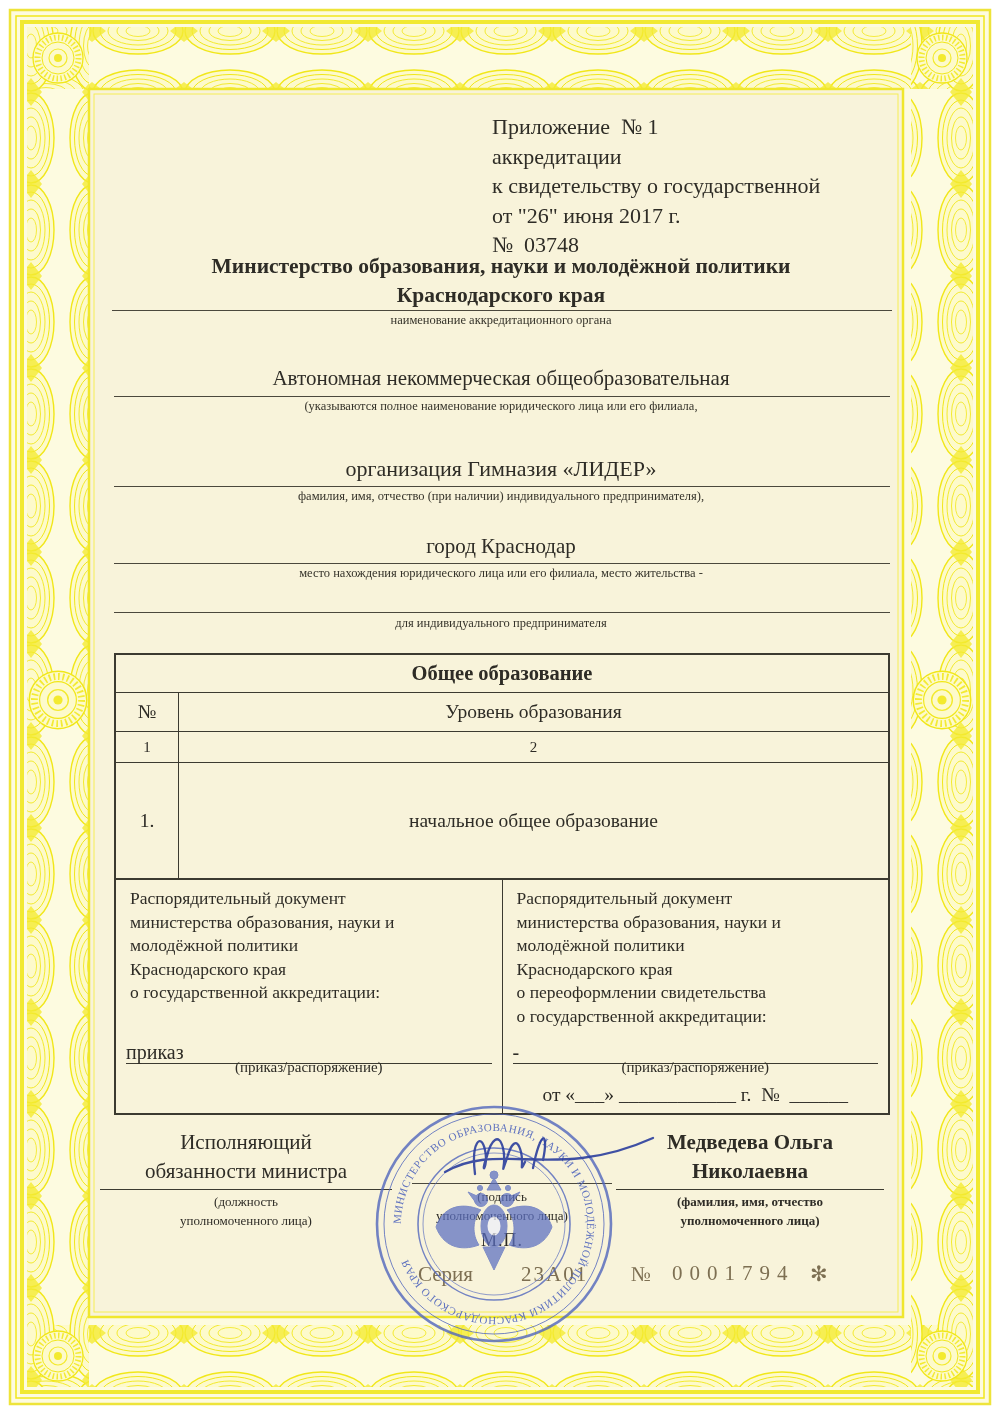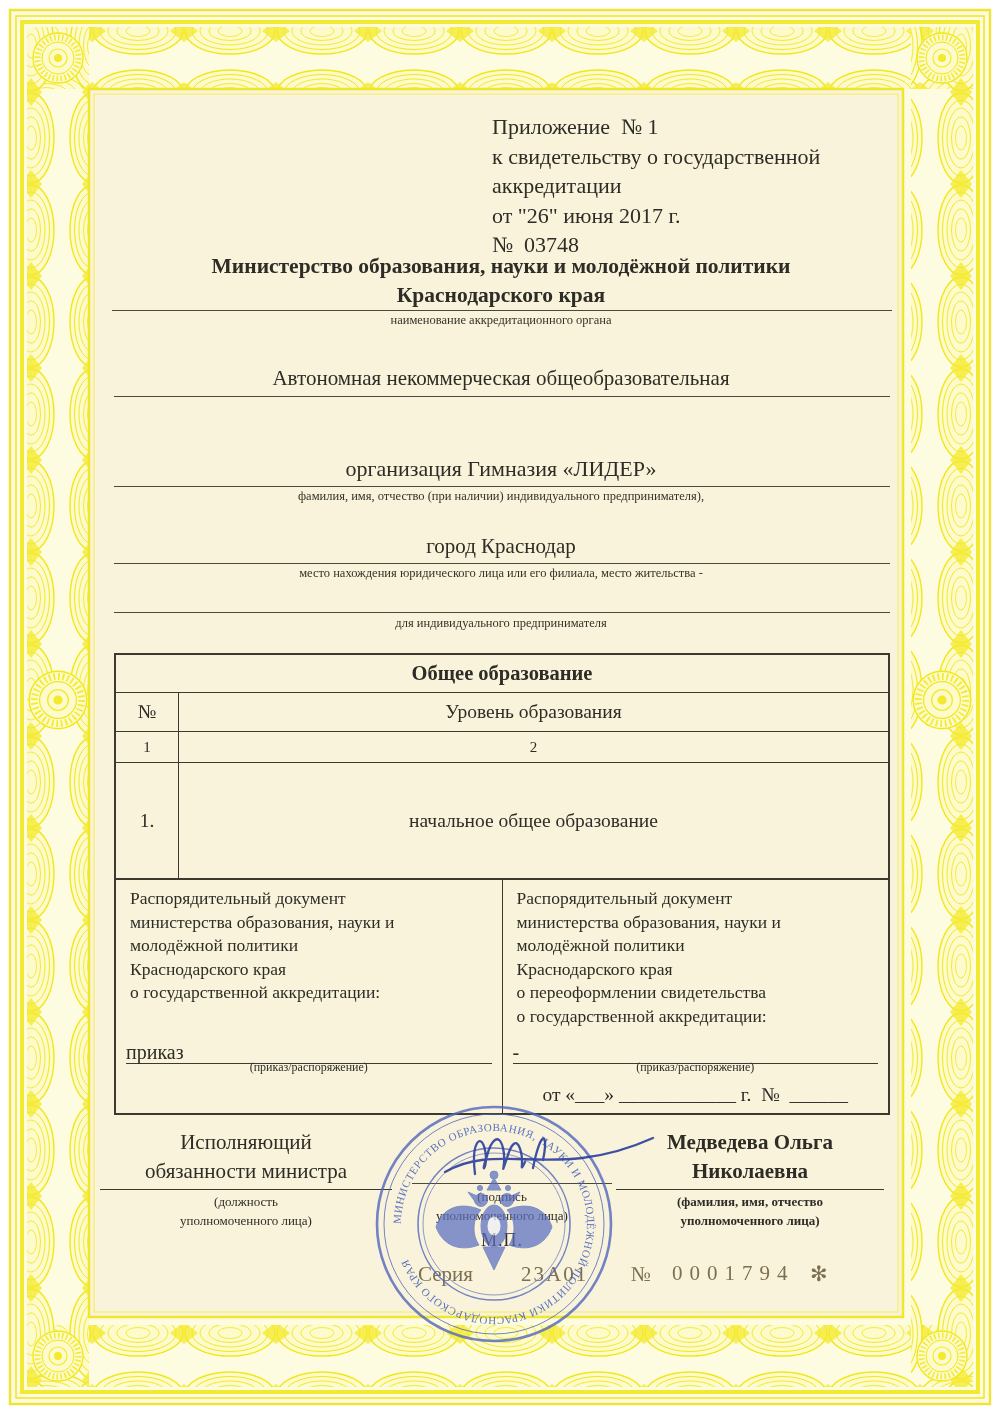--- a/index.html
+++ b/index.html
@@ -31,21 +31,21 @@
   .t-c2{flex:1;display:flex;align-items:center;justify-content:center;}
   .t-head{height:38px;font-size:19.5px;}
   .t-idx{height:30px;font-size:15px;}
   .t-data{height:115px;font-size:19.5px;}
   
   .orders{left:114px;top:878px;width:772px;height:233px;border:2px solid #3c3a30;display:flex;}
   .order-cell{width:50%;position:relative;padding:7px 12px 0 14px;font-size:17.5px;line-height:23.6px;}
   .order-cell.left{border-right:1.7px solid #3c3a30;}
   .doc-type{position:absolute;bottom:49px;left:10px;right:10px;text-align:left;font-size:20px;
             line-height:22px;border-bottom:1.4px solid #3c3a30;}
-  .order-cap{position:absolute;bottom:33px;left:0;right:0;text-align:center;font-size:12px;}
+  .order-cap{position:absolute;bottom:33px;left:0;right:0;text-align:center;font-size:15px;}
   .order-date{position:absolute;bottom:6px;left:0;right:0;text-align:center;font-size:19.5px;}
   
   .sig-block{text-align:center;}
   .sig-val{font-size:21px;line-height:29px;}
   .sig-line{border-top:1.4px solid #3c3a30;margin-top:3px;}
   .sig-cap{font-size:13px;line-height:19px;margin-top:2px;}
   .sig-left{left:100px;top:1128px;width:292px;}
   .sig-right{left:616px;top:1128px;width:268px;font-weight:bold;}
   .mid-line{left:412px;top:1183px;width:200px;}
   .mid-cap{left:400px;top:1187px;width:204px;font-size:13px;line-height:19px;}
@@ -106,33 +106,34 @@
     <use href="#rosette" x="58" y="1356"></use>
     <use href="#rosette" x="942" y="1356"></use>
     <use href="#rosette" x="58" y="700" transform="translate(58,700) scale(1.15) translate(-58,-700)"></use>
     <use href="#rosette" x="942" y="700" transform="translate(942,700) scale(1.15) translate(-942,-700)"></use>
     <rect x="89" y="89" width="814" height="1228" fill="#f8f3da" stroke="#f0e72c" stroke-width="2.5"></rect>
     <rect x="94" y="94" width="804" height="1218" fill="none" stroke="#f6ee55" stroke-width="1"></rect>
   </svg>
 
   <div class="abs annex">
     <div class="pre">Приложение  № 1</div>
+    <div class="pre">аккредитации</div>
     <div class="pre">к свидетельству о государственной</div>
-    <div class="pre">аккредитации</div>
     <div class="pre">от "26" июня 2017 г.</div>
     <div class="pre">№  03748</div>
   </div>
 
   <div class="abs auth1 center">Министерство образования, науки и молодёжной политики</div>
   <div class="abs auth2 center">Краснодарского края</div>
   <div class="abs auth-line hline"></div>
   <div class="abs fval center" style="top:366px">Автономная некоммерческая общеобразовательная</div>
 
   <div class="abs auth-cap cap center">наименование аккредитационного органа</div>
   <div class="abs fline hline" style="top:396px"></div>
+  <div class="abs fcap cap center" style="top:399px">(указываются полное наименование юридического лица или его филиала,</div>
 
   <div class="abs fval center" style="top:456px;font-size:22px">организация Гимназия «ЛИДЕР»</div>
   <div class="abs fline hline" style="top:486px"></div>
   <div class="abs fcap cap center" style="top:489px">фамилия, имя, отчество (при наличии) индивидуального предпринимателя),</div>
 
   <div class="abs fval center" style="top:534px">город Краснодар</div>
   <div class="abs fline hline" style="top:563px"></div>
   <div class="abs fcap cap center" style="top:566px">место нахождения юридического лица или его филиала, место жительства -</div>
 
   <div class="abs fline hline" style="top:612px"></div>

